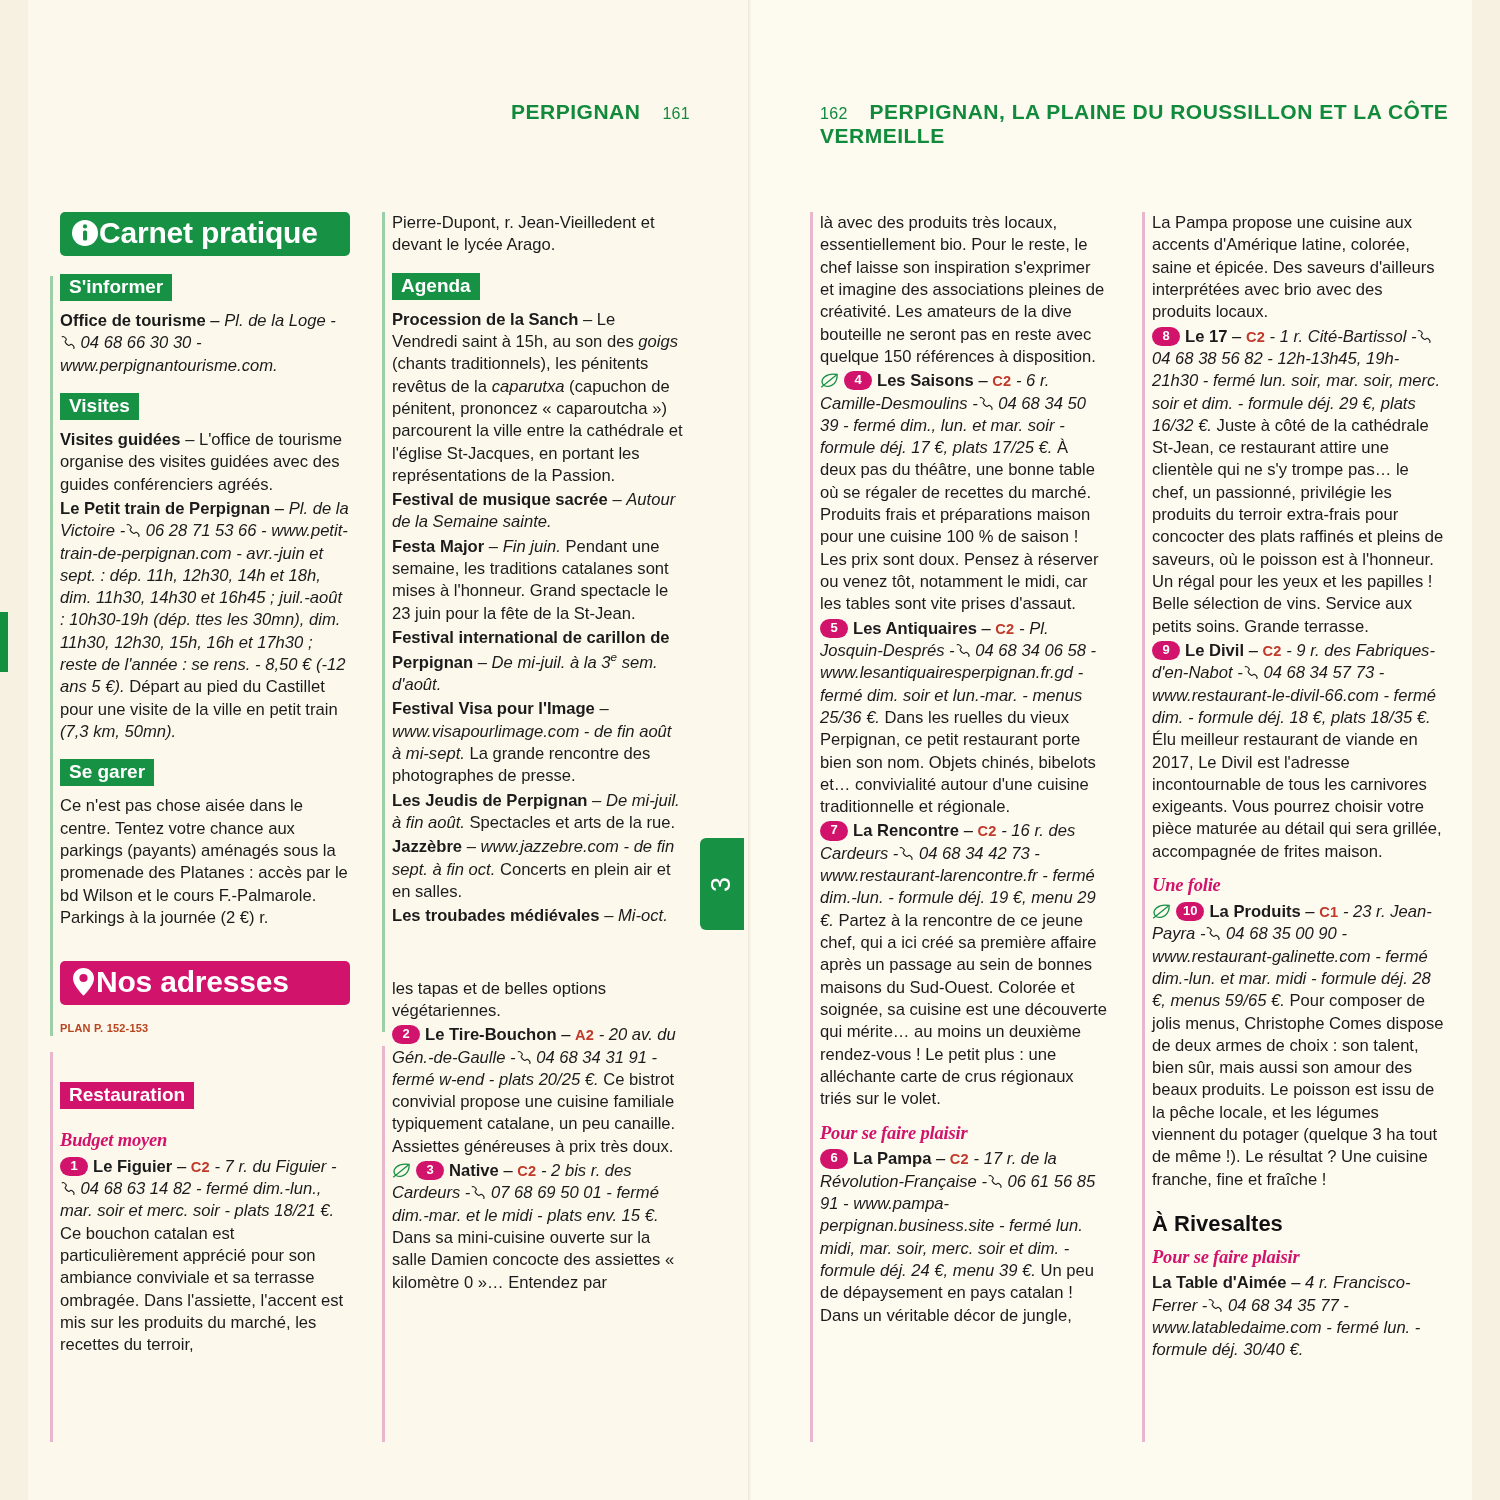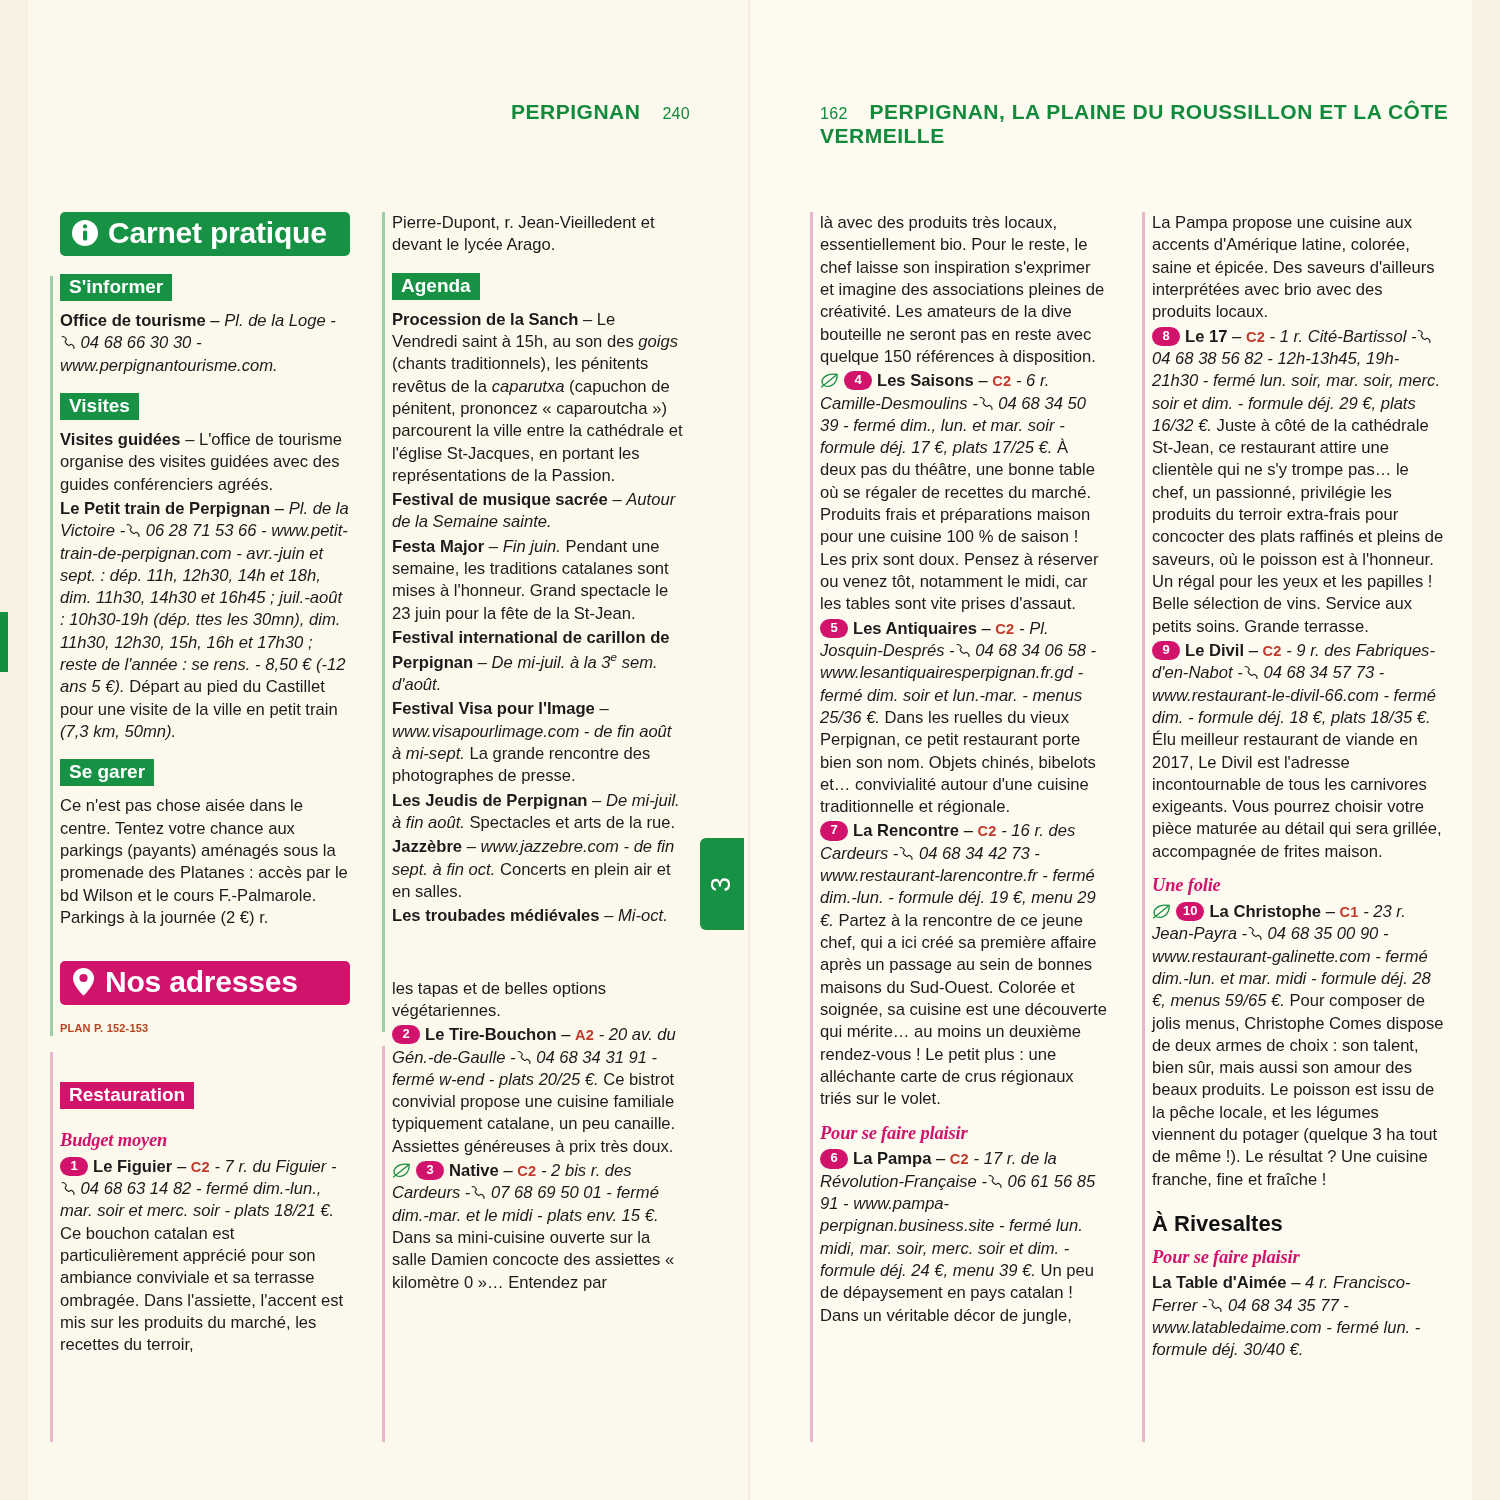--- a/index.html
+++ b/index.html
@@ -38,21 +38,21 @@
   #col2{width:292px;}
   #col3{width:288px;}
   #col4{width:292px;}
 
   
   .vrule{position:absolute;width:2.5px;}
   .vrule.green{background:#9ccfa8;}
   .vrule.pink{background:#e8b6cd;}
 
   
-  .banner{display:flex;align-items:center;gap:9px;color:#fff;
+  .banner{display:flex;align-items:center;gap:0;color:#fff;
     border-radius:5px;padding:6px 14px 8px 11px;margin-bottom:16px;}
   .banner.green{background:#179245;}
   .banner.pink{background:#d2136c;}
   .banner .btxt{font-size:30px;font-weight:bold;letter-spacing:-.2px;line-height:1;}
   .banner .bicon{flex:0 0 auto;display:inline-flex;}
 
   
   .chip{display:inline-block;color:#fff;font-weight:bold;font-size:19px;
     padding:3px 9px 5px 9px;border-radius:0;margin:14px 0 9px 0;line-height:1;}
   .chip.green{background:#179245;}
@@ -92,21 +92,21 @@
 
 <div class="page">
   <div class="edge-left"></div>
   <div class="edge-right"></div>
   <div class="sheet-left"></div>
   <div class="sheet-right"></div>
   <div class="gutter"></div>
   <div class="thumb-notch"></div>
 
   <div class="runhead" id="runhead-left">
-    <span class="ttl">PERPIGNAN</span><span class="pg">240</span>
+    <span class="ttl">PERPIGNAN</span><span class="pg">161</span>
   </div>
   <div class="runhead" id="runhead-right">
     <span class="pg">162</span><span class="ttl">PERPIGNAN, LA PLAINE DU ROUSSILLON ET LA CÔTE VERMEILLE</span>
   </div>
 
   <div class="thumbtab">
     <span>3</span>
   </div>
 
   <div class="vrule green" style="left:50px;top:276px;height:760px;"></div>
@@ -276,21 +276,21 @@
     </p>
 
     <div class="bracket">Une folie</div>
 
     <p class="para">
       <span class="leaf">
         <svg width="19" height="15" viewBox="0 0 19 15">
             <path d="M17.2 1.5C11 0.2 4.6 2 2.6 6.2c-1.1 2.4-.2 5 1.6 6.3C6.7 14.2 11 13.6 14 10.7c2.3-2.2 3.2-5.9 3.2-9.2z" fill="none" stroke="#179245" stroke-width="1.3"></path>
             <path d="M1.2 14.2L16.4 1.9" fill="none" stroke="#179245" stroke-width="1.3"></path>
           </svg>
-      </span><span class="badge">10</span><b>La Christophe</b><i> – </i><span class="zone">C1</span><i> - 23 r. Jean-Payra -<span class="phone"><svg width="15" height="15" viewBox="0 0 15 15">
+      </span><span class="badge">10</span><b>La Produits</b><i> – </i><span class="zone">C1</span><i> - 23 r. Jean-Payra -<span class="phone"><svg width="15" height="15" viewBox="0 0 15 15">
               <path d="M2.2 1.8c1.6-.9 3 .6 3.9 2 .5.8.2 1.3-.4 1.8-.6.5-.8.9-.4 1.7.6 1.3 1.7 2.4 3 3 .8.4 1.2.2 1.7-.4.5-.6 1-.9 1.8-.4 1.4.9 2.9 2.3 2 3.9" fill="none" stroke="#1b1b1b" stroke-width="1.1" stroke-linecap="round"></path>
             </svg></span> 04 68 35 00 90 - www.restaurant-galinette.com - fermé dim.-lun. et mar. midi - formule déj. 28 €, menus 59/65 €.</i><span> Pour composer de jolis menus, Christophe Comes dispose de deux armes de choix : son talent, bien sûr, mais aussi son amour des beaux produits. Le poisson est issu de la pêche locale, et les légumes viennent du potager (quelque 3 ha tout de même !). Le résultat ? Une cuisine franche, fine et fraîche !</span>
     </p>
 
     <div class="subtitle">À Rivesaltes</div>
     <div class="bracket" style="margin-top:4px">Pour se faire plaisir</div>
 
     <p class="para">
       <b>La Table d'Aimée</b><i> – 4 r. Francisco-Ferrer -<span class="phone"><svg width="15" height="15" viewBox="0 0 15 15">
               <path d="M2.2 1.8c1.6-.9 3 .6 3.9 2 .5.8.2 1.3-.4 1.8-.6.5-.8.9-.4 1.7.6 1.3 1.7 2.4 3 3 .8.4 1.2.2 1.7-.4.5-.6 1-.9 1.8-.4 1.4.9 2.9 2.3 2 3.9" fill="none" stroke="#1b1b1b" stroke-width="1.1" stroke-linecap="round"></path>

